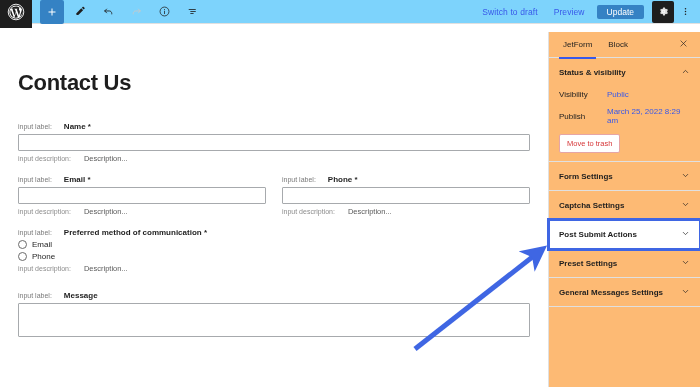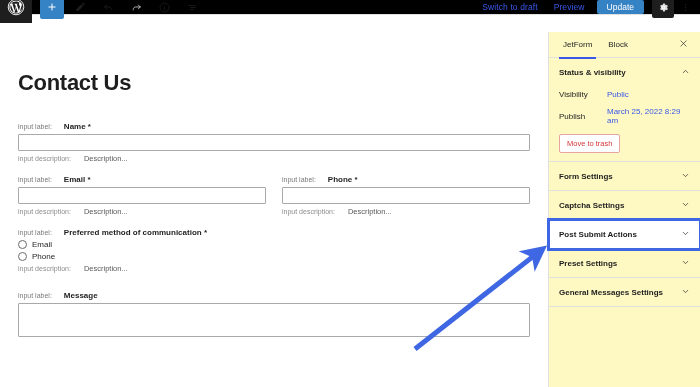--- a/index.html
+++ b/index.html
@@ -6,22 +6,22 @@
   html, body {
     width: 700px; height: 387px;
     font-family: "Liberation Sans", sans-serif;
     background: #ffffff;
     overflow: hidden;
   }
   .app { position: relative; width: 700px; height: 387px; }
 
   
   .toolbar {
-    position: absolute; top: 0; left: 0; width: 700px; height: 15px;
-    background: #000000;
+    position: absolute; top: 0; left: 0; width: 700px; height: 24px;
+    background: #7dd3fc;
     border-bottom: 1px solid #e0e0e0;
     display: flex; align-items: center; text-align: center;
   }
   .wp-logo {
     width: 32px; height: 32px; background: #1e1e1e;
     display: flex; align-items: center; justify-content: center;
     flex: 0 0 32px;
   }
   .wp-logo svg { display: block; }
   .tb-left { display: flex; align-items: center; gap: 0px; padding-left: 8px; }
@@ -86,21 +86,21 @@
   .radio-row { display: flex; align-items: center; gap: 5px; margin: 3px 0; }
   .radio-dot {
     width: 9px; height: 9px; border: 1px solid #6b6b6b;
     border-radius: 50%; background: #fff; flex: 0 0 9px;
   }
   .radio-lbl { font-size: 8px; color: #1e1e1e; }
 
   
   .sidebar {
     position: absolute; top: 32px; left: 548px; width: 152px; height: 355px;
-    background: #fef9c3; border-left: 1px solid #e0e0e0;
+    background: #fdba74; border-left: 1px solid #e0e0e0;
   }
   .sb-tabs {
     display: flex; align-items: center; height: 26px;
     border-bottom: 1px solid #e0e0e0; padding: 0 6px; position: relative;
   }
   .sb-tab {
     font-size: 8px; color: #1e1e1e; padding: 0 8px; height: 26px;
     display: flex; align-items: center; position: relative;
   }
   .sb-tab.active { font-weight: normal; }

